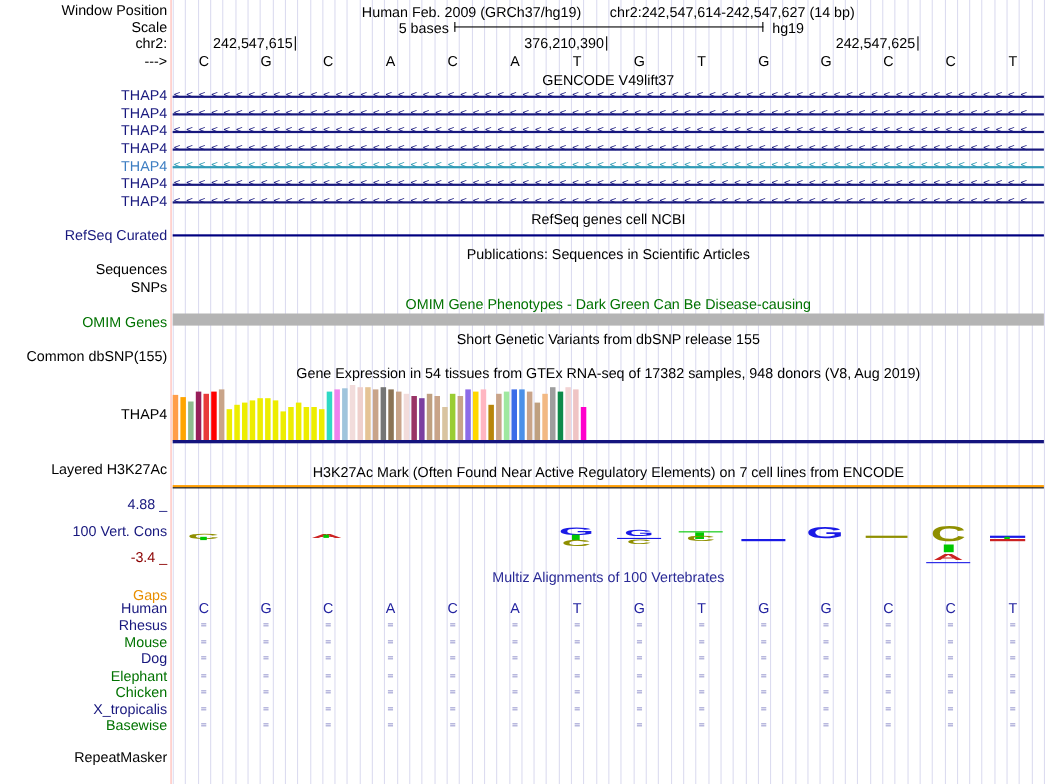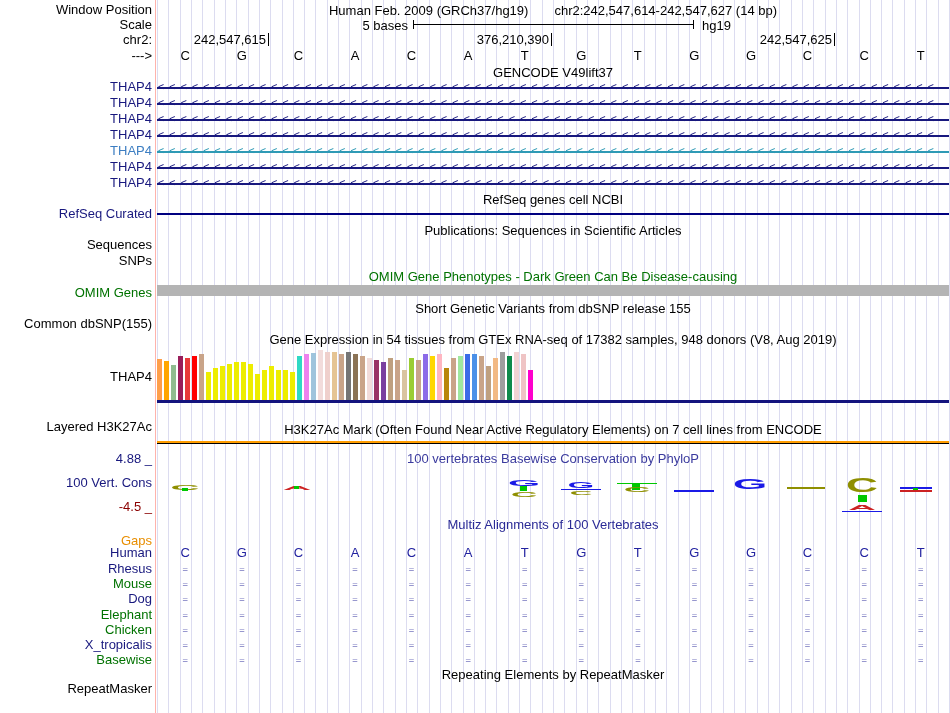--- a/index.html
+++ b/index.html
@@ -255,23 +255,22 @@
       <div class="gtex-bar" style="left: 528px; top: 370px; height: 31px; background: rgb(255, 0, 204);"></div>
     </div>
   <div class="abs" style="left:157px;top:400px;width:792px;height:3px;background:#14147E;"></div>
 
   <div class="ctitle" style="top:423px;">H3K27Ac Mark (Often Found Near Active Regulatory Elements) on 7 cell lines from ENCODE</div>
   <div class="lbl" style="top:420px;">Layered H3K27Ac</div>
   <div class="abs" style="left:157px;top:441px;width:792px;height:2px;background:#FF9D00;"></div>
   <div class="abs" style="left:157px;top:443px;width:792px;height:1px;background:#000;"></div>
 
   <div class="lbl" style="top:452px;color:#18187E;">4.88 _</div>
-  <div class="ctitle" style="top:452px;color:#3B3B9E;">100 vertebrates Basewise Conservation by PhyloP</div>
   <div class="lbl" style="top:476px;color:#18187E;">100 Vert. Cons</div>
-  <div class="lbl" style="top:500px;color:#8B0000;">-4.5 _</div>
+  <div class="lbl" style="top:500px;color:#8B0000;">-3.4 _</div>
   <div id="cons-track">
       <div class="logo-letter" style="left: 185px; top: 484px; font-size: 20px; line-height: 20px; color: rgb(143, 143, 0); transform: translateX(-50%) scale(2, 0.35);">C</div>
       <div class="abs" style="left: 182px; top: 488px; width: 6px; height: 3px; background: rgb(0, 200, 0);"></div>
       <div class="logo-letter" style="left: 297px; top: 485px; font-size: 18px; line-height: 18px; color: rgb(204, 34, 34); transform: translateX(-50%) scale(2.2, 0.3);">A</div>
       <div class="abs" style="left: 294px; top: 486px; width: 5px; height: 3px; background: rgb(0, 200, 0);"></div>
       <div class="logo-letter" style="left: 524px; top: 478px; font-size: 18px; line-height: 18px; color: rgb(26, 26, 230); transform: translateX(-50%) scale(2.3, 0.55);">G</div>
       <div class="abs" style="left: 520px; top: 486px; width: 7px; height: 5px; background: rgb(0, 200, 0);"></div>
       <div class="logo-letter" style="left: 524px; top: 490px; font-size: 16px; line-height: 16px; color: rgb(143, 143, 0); transform: translateX(-50%) scale(2.3, 0.5);">C</div>
       <div class="logo-letter" style="left: 581px; top: 481px; font-size: 15px; line-height: 15px; color: rgb(26, 26, 230); transform: translateX(-50%) scale(2.3, 0.55);">G</div>
       <div class="abs" style="left: 561px; top: 489px; width: 40px; height: 1px; background: rgb(26, 26, 230);"></div>
@@ -409,16 +408,15 @@
       <div class="eqglyph" style="left: 524.714px; top: 654px; color: rgb(120, 120, 192);">=</div>
       <div class="eqglyph" style="left: 581.286px; top: 654px; color: rgb(120, 120, 192);">=</div>
       <div class="eqglyph" style="left: 637.857px; top: 654px; color: rgb(120, 120, 192);">=</div>
       <div class="eqglyph" style="left: 694.429px; top: 654px; color: rgb(120, 120, 192);">=</div>
       <div class="eqglyph" style="left: 751px; top: 654px; color: rgb(120, 120, 192);">=</div>
       <div class="eqglyph" style="left: 807.571px; top: 654px; color: rgb(120, 120, 192);">=</div>
       <div class="eqglyph" style="left: 864.143px; top: 654px; color: rgb(120, 120, 192);">=</div>
       <div class="eqglyph" style="left: 920.714px; top: 654px; color: rgb(120, 120, 192);">=</div>
     </div>
 
-  <div class="ctitle" style="top:668px;">Repeating Elements by RepeatMasker</div>
   <div class="lbl" style="top:682px;">RepeatMasker</div>
 
 </div>
 
 </body></html>

